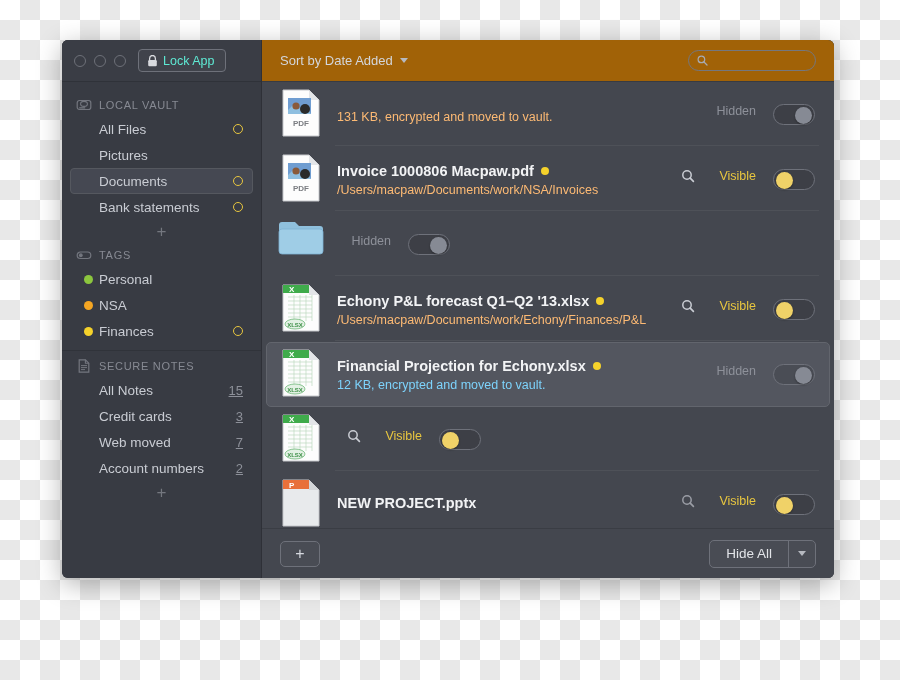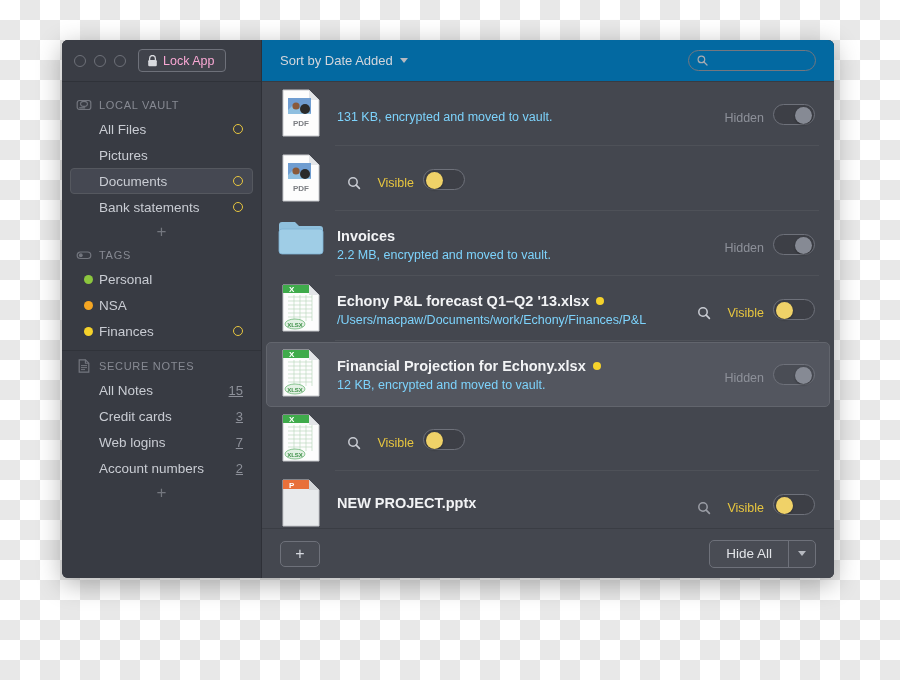--- a/index.html
+++ b/index.html
@@ -67,21 +67,21 @@
   }
   .lock-btn {
     margin-left: 12px;
     height: 23px;
     padding: 0 11px 0 8px;
     border: 1px solid #6e717a;
     border-radius: 4px;
     display: flex;
     align-items: center;
     gap: 5px;
-    color: #f9a8d4;
+    color: #5eead4;
     font-size: 12.5px;
     background: rgba(255,255,255,0.035);
   }
   .lock-glyph { display:block; width:11px; height:12px; }
 
   .sb-body { flex: 1; padding-top: 12px; overflow: hidden; }
 
   .sb-section-head {
     display: flex;
     align-items: center;
@@ -148,21 +148,21 @@
     flex: 1;
     display: flex;
     flex-direction: column;
     background: #44474f;
     min-width: 0;
   }
 
   .main-toolbar {
     height: 42px;
     flex: 0 0 42px;
-    background: #0369a1;
+    background: #a16207;
     border-bottom: 1px solid #383b42;
     display: flex;
     align-items: center;
     padding: 0 18px;
   }
   .sort-ctl {
     display: flex;
     align-items: center;
     gap: 7px;
     color: #d3d6dc;
@@ -247,32 +247,32 @@
     gap: 7px;
     white-space: nowrap;
     overflow: hidden;
   }
   .row-title .tagdot {
     width: 8px; height: 8px;
     border-radius: 50%;
     flex: 0 0 auto;
   }
   .row-sub {
-    color: #7dd3fc;
+    color: #fdba74;
     font-size: 12.5px;
     margin-top: 4px;
     white-space: nowrap;
     overflow: hidden;
   }
   .row.selected .row-sub { color: #7dd3fc; }
 
   .row-right {
     display: flex;
-    align-items: flex-end;
-    gap: 9px;
+    align-items: flex-start;
+    gap: 17px;
     flex: 0 0 auto;
     padding-left: 10px;
   }
   .reveal-icon { width: 14px; height: 14px; display:block; }
   .state-label { font-size: 12.5px; width: 44px; text-align: right; }
   .state-label.visible { color: #e8c63f; }
   .state-label.hidden  { color: #8e919a; }
 
   .toggle {
     width: 42px; height: 21px;
@@ -426,21 +426,21 @@
 
       <div class="sb-item">
         <span class="label">All Notes</span>
         <span class="count">15</span>
       </div>
       <div class="sb-item">
         <span class="label">Credit cards</span>
         <span class="count">3</span>
       </div>
       <div class="sb-item">
-        <span class="label">Web logins</span>
+        <span class="label">Web moved</span>
         <span class="count">7</span>
       </div>
       <div class="sb-item">
         <span class="label">Account numbers</span>
         <span class="count">2</span>
       </div>
       <div class="sb-plus">+</div>
 
     </div>
   </div>
@@ -494,20 +494,27 @@
         <div class="row-icon">
           <svg width="40" height="48" viewBox="0 0 40 48">
             <path d="M2 1h26l10 10v36H2z" fill="#fdfdfd" stroke="#c6c8cc" stroke-width="1"></path>
             <path d="M28 1l10 10H28z" fill="#e3e5e8"></path>
             <rect x="7" y="9" width="23" height="16" fill="#6f9dd1"></rect>
             <path d="M7 21l6-6 5 5 4-4 8 9H7z" fill="#8fbfe0"></path>
             <circle cx="24" cy="20" r="5" fill="#2b2b2b"></circle>
             <circle cx="15" cy="17" r="3.6" fill="#8a5a3a"></circle>
             <text x="20" y="37" font-family="Liberation Sans, sans-serif" font-size="8" font-weight="bold" fill="#7b7d82" text-anchor="middle">PDF</text>
           </svg>
+        </div>
+        <div class="row-text">
+          <div class="row-title">
+            <span>Invoice 1000806 Macpaw.pdf</span>
+            <span class="tagdot" style="background:#F5D22B"></span>
+          </div>
+          <div class="row-sub">/Users/macpaw/Documents/work/NSA/Invoices</div>
         </div>
         <div class="row-right">
           <span>
             <svg class="reveal-icon" viewBox="0 0 14 14">
               <circle cx="6" cy="6" r="4.2" fill="none" stroke="#c9ccd3" stroke-width="1.5"></circle>
               <path d="M9.2 9.2l3.2 3.2" stroke="#c9ccd3" stroke-width="1.7" stroke-linecap="round"></path>
             </svg>
           </span>
           <span class="state-label visible">Visible</span>
           <span class="toggle on">
@@ -516,26 +523,20 @@
         </div>
       </div>
 
       <div class="row">
         <div class="row-icon">
           <svg width="46" height="38" viewBox="0 0 46 38">
             <path d="M1 6a3 3 0 0 1 3-3h13l4 4h21a3 3 0 0 1 3 3v3H1z" fill="#8fc0dd"></path>
             <rect x="1" y="10" width="44" height="25" rx="3" fill="#9fcde6"></rect>
             <rect x="1" y="10" width="44" height="25" rx="3" fill="none" stroke="#7fb3d4" stroke-width="0.8"></rect>
           </svg>
-        </div>
-        <div class="row-text">
-          <div class="row-title">
-            <span>Invoices</span>
-          </div>
-          <div class="row-sub">2.2 MB, encrypted and moved to vault.</div>
         </div>
         <div class="row-right">
           <span class="state-label hidden">Hidden</span>
           <span class="toggle off">
               <span class="knob"></span>
             </span>
         </div>
       </div>
 
       <div class="row">

